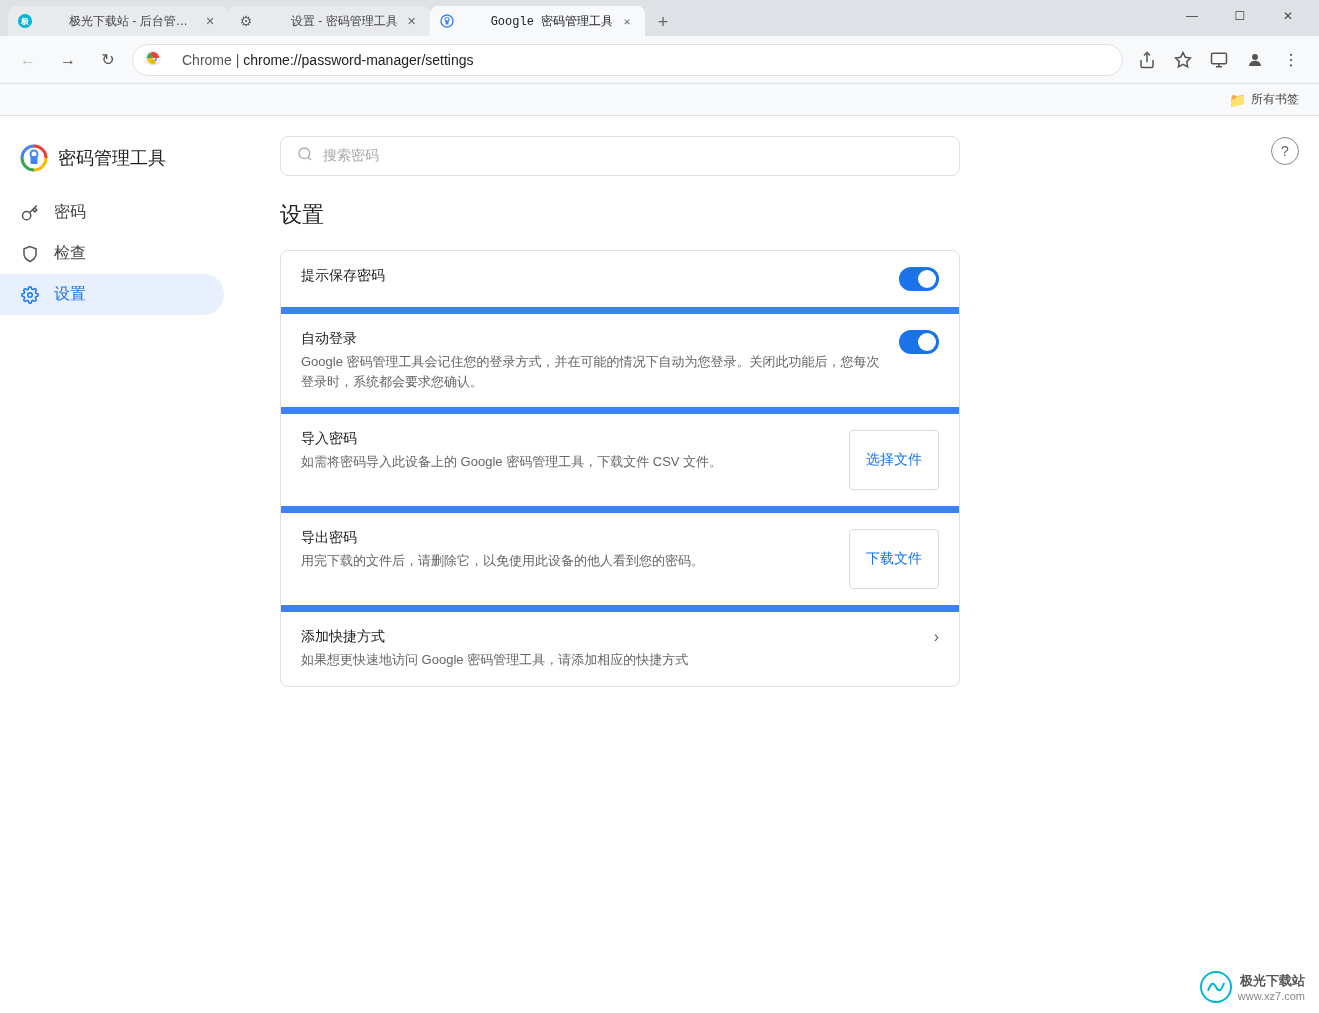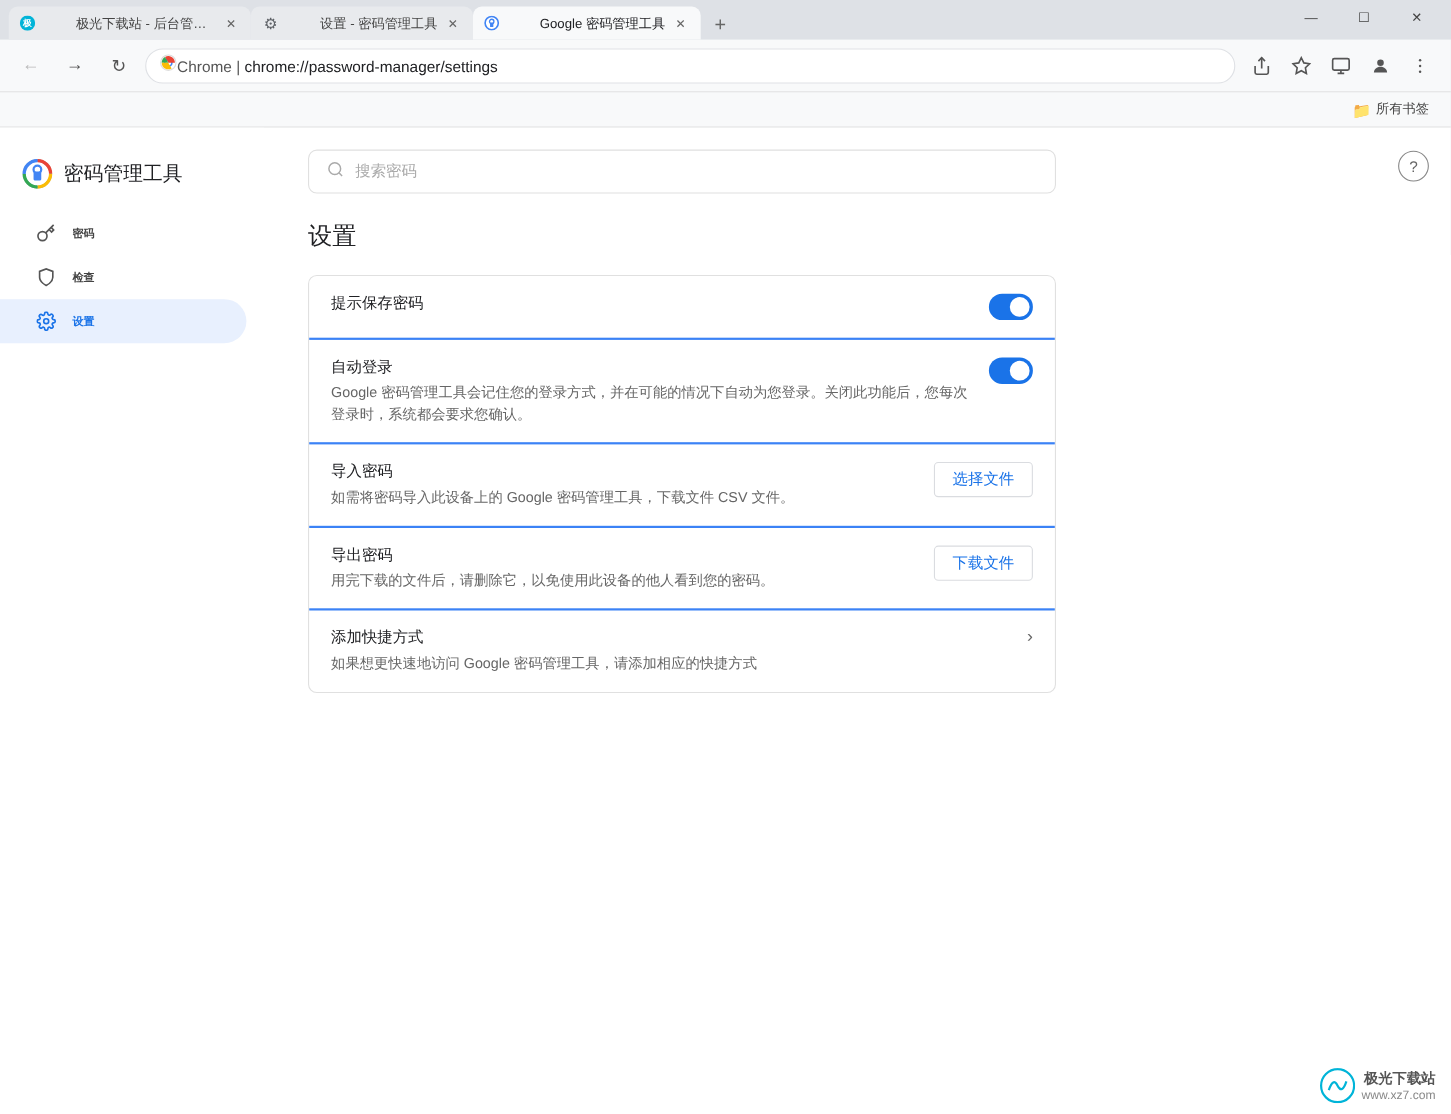--- a/index.html
+++ b/index.html
@@ -5,74 +5,74 @@
     * { margin: 0; padding: 0; box-sizing: border-box; }
     body { font-family: 'Microsoft YaHei', Arial, sans-serif; background: #f1f3f4; width: 1319px; height: 1013px; overflow: hidden; }
 
     
     .browser-frame { width: 1319px; height: 1013px; background: #dee1e6; display: flex; flex-direction: column; }
 
     
     .title-bar { height: 36px; background: #dee1e6; display: flex; align-items: flex-end; padding: 0 8px; user-select: none; }
     .tabs { display: flex; align-items: flex-end; gap: 0; flex: 1; }
     .tab { height: 30px; min-width: 160px; max-width: 220px; background: #e8eaed; border-radius: 8px 8px 0 0; display: flex; align-items: center; padding: 0 10px; font-size: 12px; color: #444; cursor: pointer; gap: 6px; position: relative; }
-    .tab.active { background: #f8f9fa; color: #202124; }
+    .tab.active { background: #f8f9fa; color: #202124; font-family: Liberation Mono, monospace; }
     .tab-favicon { width: 14px; height: 14px; flex-shrink: 0; }
     .tab-title { flex: 1; overflow: hidden; text-overflow: ellipsis; white-space: nowrap; font-size: 12px; margin-left: 31px; }
     .tab-close { width: 16px; height: 16px; border-radius: 50%; display: flex; align-items: center; justify-content: center; font-size: 11px; color: #666; cursor: pointer; flex-shrink: 0; }
     .new-tab-btn { width: 28px; height: 28px; border-radius: 50%; display: flex; align-items: center; justify-content: center; font-size: 18px; color: #666; cursor: pointer; margin-left: 4px; }
     .window-controls { display: flex; align-items: center; gap: 2px; margin-left: auto; padding-bottom: 4px; }
     .win-btn { width: 46px; height: 32px; display: flex; align-items: center; justify-content: center; cursor: pointer; font-size: 12px; color: #444; }
 
     
     .toolbar { height: 48px; background: #f8f9fa; display: flex; align-items: center; padding: 0 12px; gap: 8px; border-bottom: 1px solid #e0e0e0; }
     .nav-btn { width: 32px; height: 32px; border-radius: 50%; display: flex; align-items: center; justify-content: center; cursor: pointer; color: #555; font-size: 16px; }
     .nav-btn.disabled { color: #bbb; cursor: default; }
-    .address-bar { flex: 1; height: 32px; background: #fff; border-radius: 16px; display: flex; align-items: center; padding: 0 12px; gap: 0; border: 1px solid #dfe1e5; }
+    .address-bar { flex: 1; height: 32px; background: #fff; border-radius: 16px; display: flex; align-items: center; padding: 0 12px; gap: 21px; border: 1px solid #dfe1e5; }
     .address-text { flex: 1; font-size: 14px; color: #202124; }
     .toolbar-right { display: flex; align-items: center; gap: 4px; }
     .toolbar-icon-btn { width: 32px; height: 32px; border-radius: 50%; display: flex; align-items: center; justify-content: center; cursor: pointer; color: #555; font-size: 16px; }
 
     
     .bookmark-bar { height: 32px; background: #f8f9fa; border-bottom: 1px solid #e0e0e0; display: flex; align-items: center; padding: 0 12px; gap: 8px; justify-content: flex-end; }
     .bookmark-item { display: flex; align-items: center; gap: 4px; padding: 2px 8px; border-radius: 4px; cursor: pointer; font-size: 12px; color: #444; }
     .bookmark-folder-icon { color: #f9a825; font-size: 14px; }
 
     
     .page-content { flex: 1; background: #fff; display: flex; overflow: hidden; }
 
     
     .sidebar { width: 240px; background: #fff; padding: 16px 0; flex-shrink: 0; }
     .sidebar-logo { display: flex; align-items: center; gap: 10px; padding: 12px 20px 20px 20px; }
     .logo-icon { width: 28px; height: 28px; }
     .sidebar-app-title { font-size: 18px; color: #202124; font-weight: 400; }
-    .sidebar-item { display: flex; align-items: center; gap: 14px; padding: 10px 32px; cursor: pointer; border-radius: 0 24px 24px 0; margin-right: 16px; color: #444; font-size: 10px; font-weight: bold; }
+    .sidebar-item { display: flex; align-items: center; gap: 14px; padding: 10px 20px; cursor: pointer; border-radius: 0 24px 24px 0; margin-right: 16px; color: #444; font-size: 16px; }
     .sidebar-item.active { background: #e8f0fe; color: #1a73e8; }
     .sidebar-item-icon { width: 20px; height: 20px; display: flex; align-items: center; justify-content: center; font-size: 16px; }
 
     
     .main-content { flex: 1; padding: 20px 40px; overflow-y: auto; }
     .search-bar { width: 100%; max-width: 680px; height: 40px; border: 1px solid #e0e0e0; border-radius: 8px; display: flex; align-items: center; padding: 12px 16px; gap: 10px; background: #fff; margin-bottom: 24px; }
     .search-icon { color: #888; font-size: 16px; }
     .search-placeholder { color: #aaa; font-size: 14px; }
     .page-title { font-size: 22px; color: #202124; font-weight: 400; margin-bottom: 20px; }
     .settings-card { background: #fff; border: 1px solid #e0e0e0; border-radius: 8px; overflow: hidden; max-width: 680px; }
-    .setting-row { padding: 16px 20px; border-bottom: 2px solid #3b82f6; display: flex; align-items: flex-start; gap: 16px; }
+    .setting-row { padding: 16px 20px; border-bottom: 7px solid #3b82f6; display: flex; align-items: flex-start; gap: 16px; }
     .setting-row:last-child { border-bottom: none; }
     .setting-info { flex: 1; }
     .setting-title { font-size: 14px; color: #202124; margin-bottom: 4px; font-weight: 400; }
     .setting-desc { font-size: 13px; color: #666; line-height: 1.5; }
     .setting-action { display: flex; align-items: center; flex-shrink: 0; }
 
     
     .toggle { width: 40px; height: 24px; background: #1a73e8; border-radius: 12px; position: relative; cursor: pointer; }
     .toggle::after { content: ''; position: absolute; right: 3px; top: 3px; width: 18px; height: 18px; background: #fff; border-radius: 50%; transition: all 0.2s; }
 
     
-    .action-btn { padding: 6px 16px; border: 1px solid #dadce0; border-radius: 4px; background: #fff; color: #1a73e8; font-size: 14px; cursor: pointer; margin-left: 24px; }
+    .action-btn { padding: 20px 16px; border: 1px solid #dadce0; border-radius: 4px; background: #fff; color: #1a73e8; font-size: 14px; cursor: pointer; margin-left: 24px; }
 
     
     .chevron { color: #666; font-size: 16px; }
 
     .gear-favicon { width: 16px; height: 16px; display: flex; align-items: center; justify-content: center; color: #5f6368; font-size: 14px; }
   </style>
 </head>
 <body>
 
 <div class="browser-frame">

